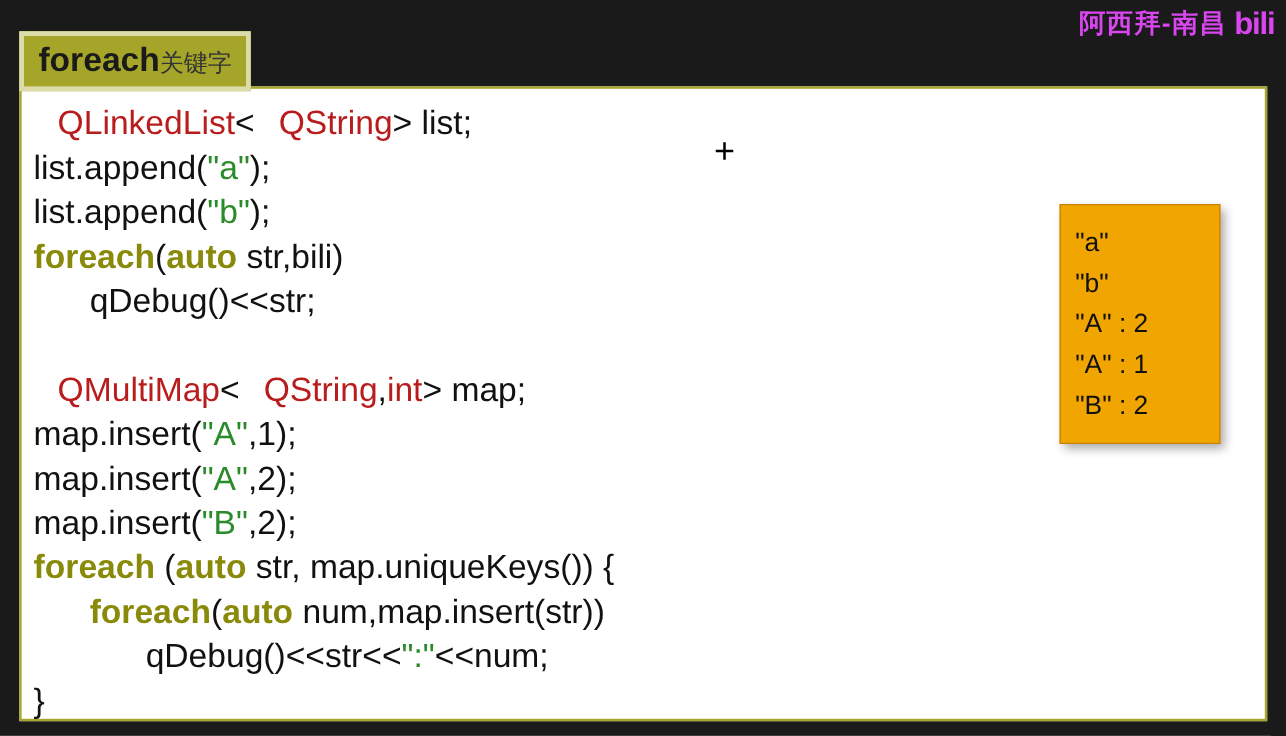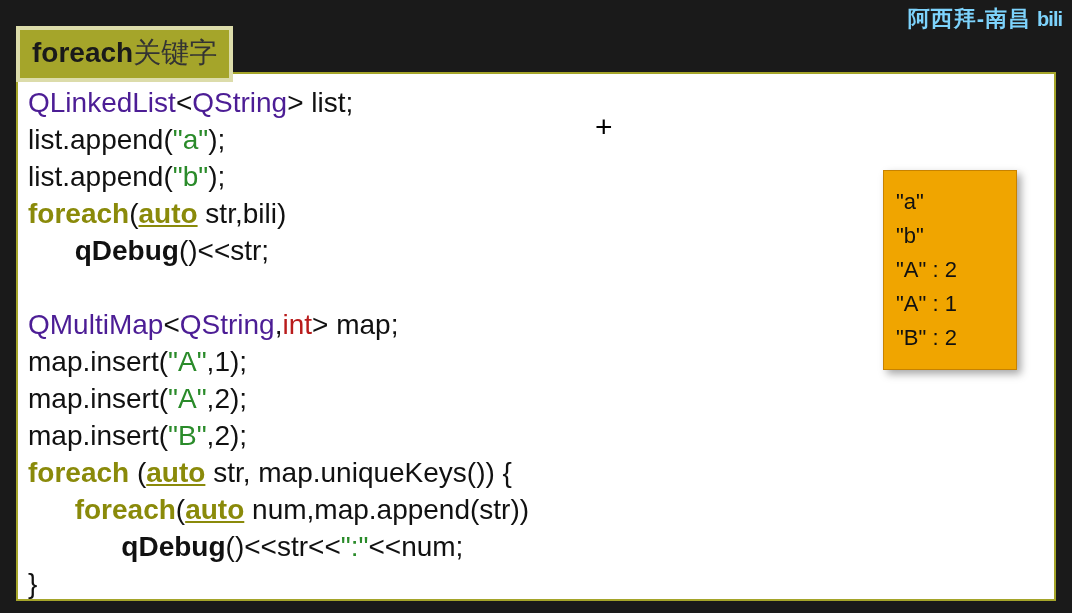--- a/index.html
+++ b/index.html
@@ -9,80 +9,80 @@
     height: 613px;
     background: #1a1a1a;
     font-family: Arial, "Microsoft YaHei", sans-serif;
     overflow: hidden;
     position: relative;
   }
   .watermark {
     position: absolute;
     top: 4px;
     right: 10px;
-    color: #7dd3fc;
+    color: #d946ef;
     font-size: 22px;
     font-weight: bold;
     letter-spacing: 1px;
     display: flex;
     align-items: center;
     gap: 6px;
     text-align: right;
   }
   .watermark .logo {
     font-weight: 900;
-    font-size: 20px;
+    font-size: 26px;
     letter-spacing: -1px;
   }
   .title-box {
     position: absolute;
     top: 26px;
     left: 16px;
     background: #a5a52a;
     border: 4px solid #dcdcaa;
     padding: 4px 12px 6px 12px;
     z-index: 2;
   }
   .title-box .kw {
     color: #1a1a1a;
     font-weight: bold;
     font-size: 28px;
   }
   .title-box .cn {
     color: #333;
-    font-size: 28px;
+    font-size: 20px;
   }
   .content-box {
     position: absolute;
     top: 72px;
     left: 16px;
     right: 16px;
     bottom: 12px;
     background: #ffffff;
     border: 2px solid #a5a52a;
     padding: 10px 10px 10px 10px;
     box-sizing: border-box;
   }
   pre.code {
     margin: 0;
     font-family: Arial, sans-serif;
     font-size: 28px;
     line-height: 37px;
     white-space: pre;
     color: #111;
   }
-  .tk-type   { color: #4c1d95; }
+  .tk-type   { color: #b91c1c; margin-left: 20px; }
   .tk-angle  { color: #111; }
   .tk-punct  { color: #111; }
   .tk-ident  { color: #111; }
   .tk-str    { color: #2a8b2a; }
   .tk-kw     { color: #8a8a0a; font-weight: 600; }
-  .tk-auto   { color: #8a8a0a; font-weight: 600; text-decoration: underline; }
+  .tk-auto   { color: #8a8a0a; font-weight: 600; }
   .tk-int    { color: #b91c1c; }
-  .tk-qdebug { color: #111; font-weight: bold; }
+  .tk-qdebug { color: #111; }
 
   .output-box {
     position: absolute;
     top: 170px;
     right: 55px;
     width: 110px;
     background: #f0a500;
     border: 1px solid #c78200;
     box-shadow: 4px 4px 8px rgba(0,0,0,0.35);
     padding: 14px 10px 14px 12px;
@@ -119,21 +119,21 @@
 <span class="tk-ident">list.append(</span><span class="tk-str">"a"</span><span class="tk-ident">);</span>
 <span class="tk-ident">list.append(</span><span class="tk-str">"b"</span><span class="tk-ident">);</span>
 <span class="tk-kw">foreach</span><span class="tk-punct">(</span><span class="tk-auto">auto</span><span class="tk-ident"> str,bili)</span>
 <span>      </span><span class="tk-qdebug">qDebug</span><span class="tk-ident">()&lt;&lt;str;</span>
 <span></span>
 <span class="tk-type">QMultiMap</span><span class="tk-angle">&lt;</span><span class="tk-type">QString</span><span class="tk-punct">,</span><span class="tk-int">int</span><span class="tk-angle">&gt;</span><span class="tk-ident"> map;</span>
 <span class="tk-ident">map.insert(</span><span class="tk-str">"A"</span><span class="tk-ident">,1);</span>
 <span class="tk-ident">map.insert(</span><span class="tk-str">"A"</span><span class="tk-ident">,2);</span>
 <span class="tk-ident">map.insert(</span><span class="tk-str">"B"</span><span class="tk-ident">,2);</span>
 <span class="tk-kw">foreach</span><span class="tk-punct"> (</span><span class="tk-auto">auto</span><span class="tk-ident"> str, map.uniqueKeys()) {</span>
-<span>      </span><span class="tk-kw">foreach</span><span class="tk-punct">(</span><span class="tk-auto">auto</span><span class="tk-ident"> num,map.append(str))</span>
+<span>      </span><span class="tk-kw">foreach</span><span class="tk-punct">(</span><span class="tk-auto">auto</span><span class="tk-ident"> num,map.insert(str))</span>
 <span>            </span><span class="tk-qdebug">qDebug</span><span class="tk-ident">()&lt;&lt;str&lt;&lt;</span><span class="tk-str">":"</span><span class="tk-ident">&lt;&lt;num;</span>
 <span class="tk-ident">}</span></pre>
 </div>
 
 <div class="output-box">
   <div>"a"</div>
   <div>"b"</div>
   <div>"A" : 2</div>
   <div>"A" : 1</div>
   <div>"B" : 2</div>

